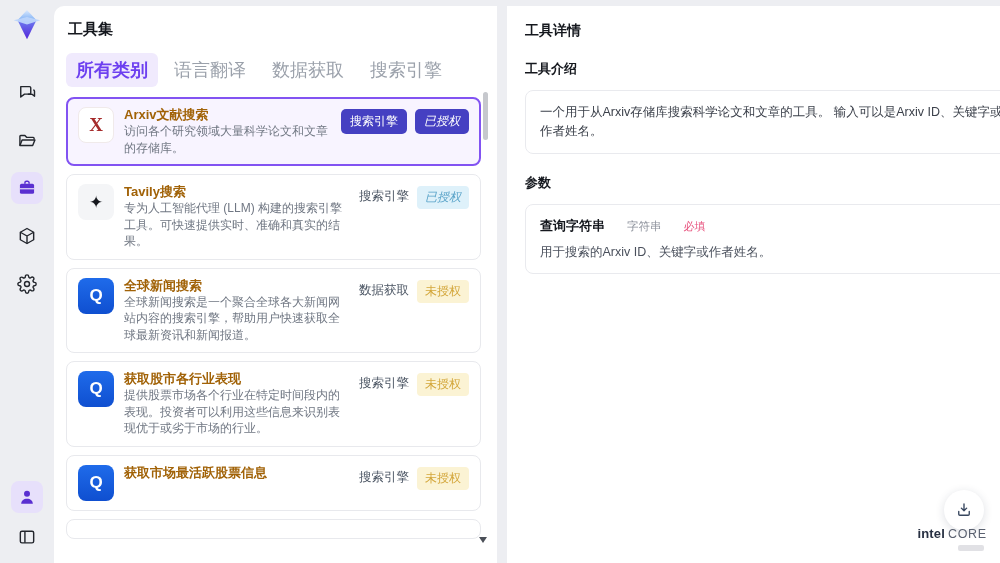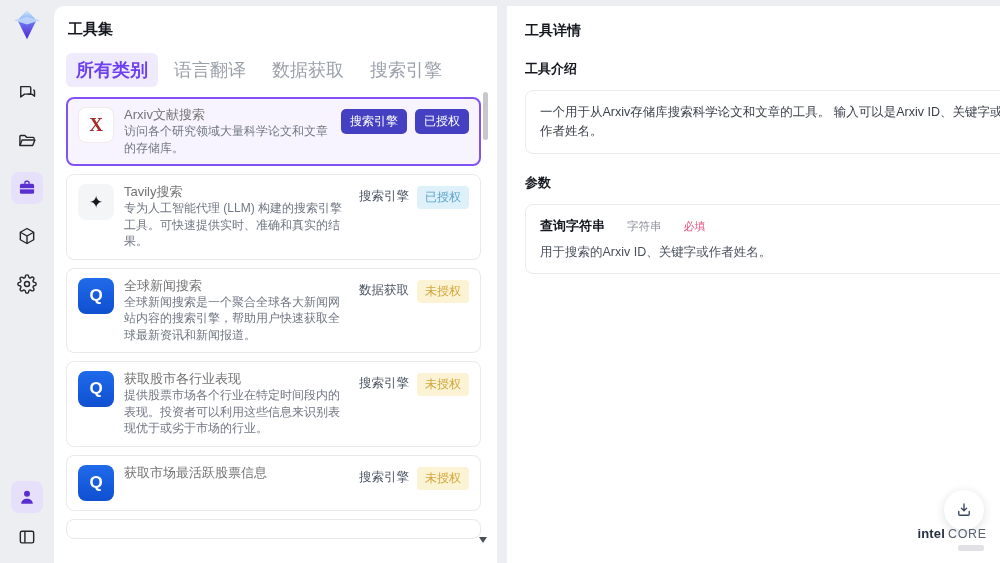--- a/index.html
+++ b/index.html
@@ -25,26 +25,26 @@
   .tab { font-size:18px; color:#9ba1ab; padding:5px 10px; border-radius:6px; cursor:pointer; white-space:nowrap; }
   .tab.active { background:#f0eafd; color:#6d40f0; font-weight:bold; }
   .tool-list { margin-top:10px; width:415px; display:flex; flex-direction:column; gap:8px; }
   .card { border:1px solid #e8e9ed; border-radius:8px; background:#fff; padding:9px 11px; display:flex; gap:10px; cursor:pointer; }
   .card.selected { border:2px solid #8253f2; background:#f8f4ff; padding:8px 10px; }
   .t-icon { width:36px; height:36px; border-radius:8px; flex-shrink:0; display:grid; place-items:center; font-size:18px; }
   .icon-arxiv { background:#fff; border:1px solid #f0eaea; color:#a62b2b; font-family:"Liberation Serif","DejaVu Serif",serif; font-weight:bold; font-size:19px; }
   .icon-tavily { background:#f4f5f7; color:#15181e; font-size:17px; }
   .icon-q { background:linear-gradient(180deg,#1f6bea,#0f4fd0); color:#fff; font-weight:bold; font-size:17px; }
   .t-mid { flex:1; min-width:0; }
-  .t-name { font-size:13px; font-weight:normal; color:#737373; line-height:16px; }
+  .t-name { font-size:13px; font-weight:bold; color:#a16207; line-height:16px; }
   .t-desc { font-size:12px; color:#707783; line-height:16.5px; margin-top:0; }
   .t-badges { display:flex; gap:8px; flex-shrink:0; align-items:flex-start; padding-top:2px; }
   .card .t-cat { color:#4b5563; font-size:12.5px; padding-top:2px; }
   .t-status { font-size:12px; padding:3px 8px; border-radius:4px; white-space:nowrap; }
-  .st-auth { background:#def1fa; color:#5ba4c9; }
+  .st-auth { background:#def1fa; color:#5ba4c9;font-style:italic; }
   .st-unauth { background:#fbf3d4; color:#d3a63a; }
   .card.selected .t-cat, .card.selected .t-status { background:#4540c2; color:#fff; font-size:12px; padding:4px 9px; border-radius:5px; font-weight:500; }
   .scroll-thumb { position:absolute; right:9px; top:86px; width:5px; height:48px; background:#c6c8cd; border-radius:3px; cursor:pointer; }
   .scroll-down { position:absolute; right:10px; bottom:20px; width:0; height:0; border-left:4px solid transparent; border-right:4px solid transparent; border-top:6px solid #4b5058; cursor:pointer; }
 
   
   .divider { width:10px; background:#edeef2; flex-shrink:0; }
 
   
   .right-sec { flex:1; padding:16px 18px; position:relative; }

